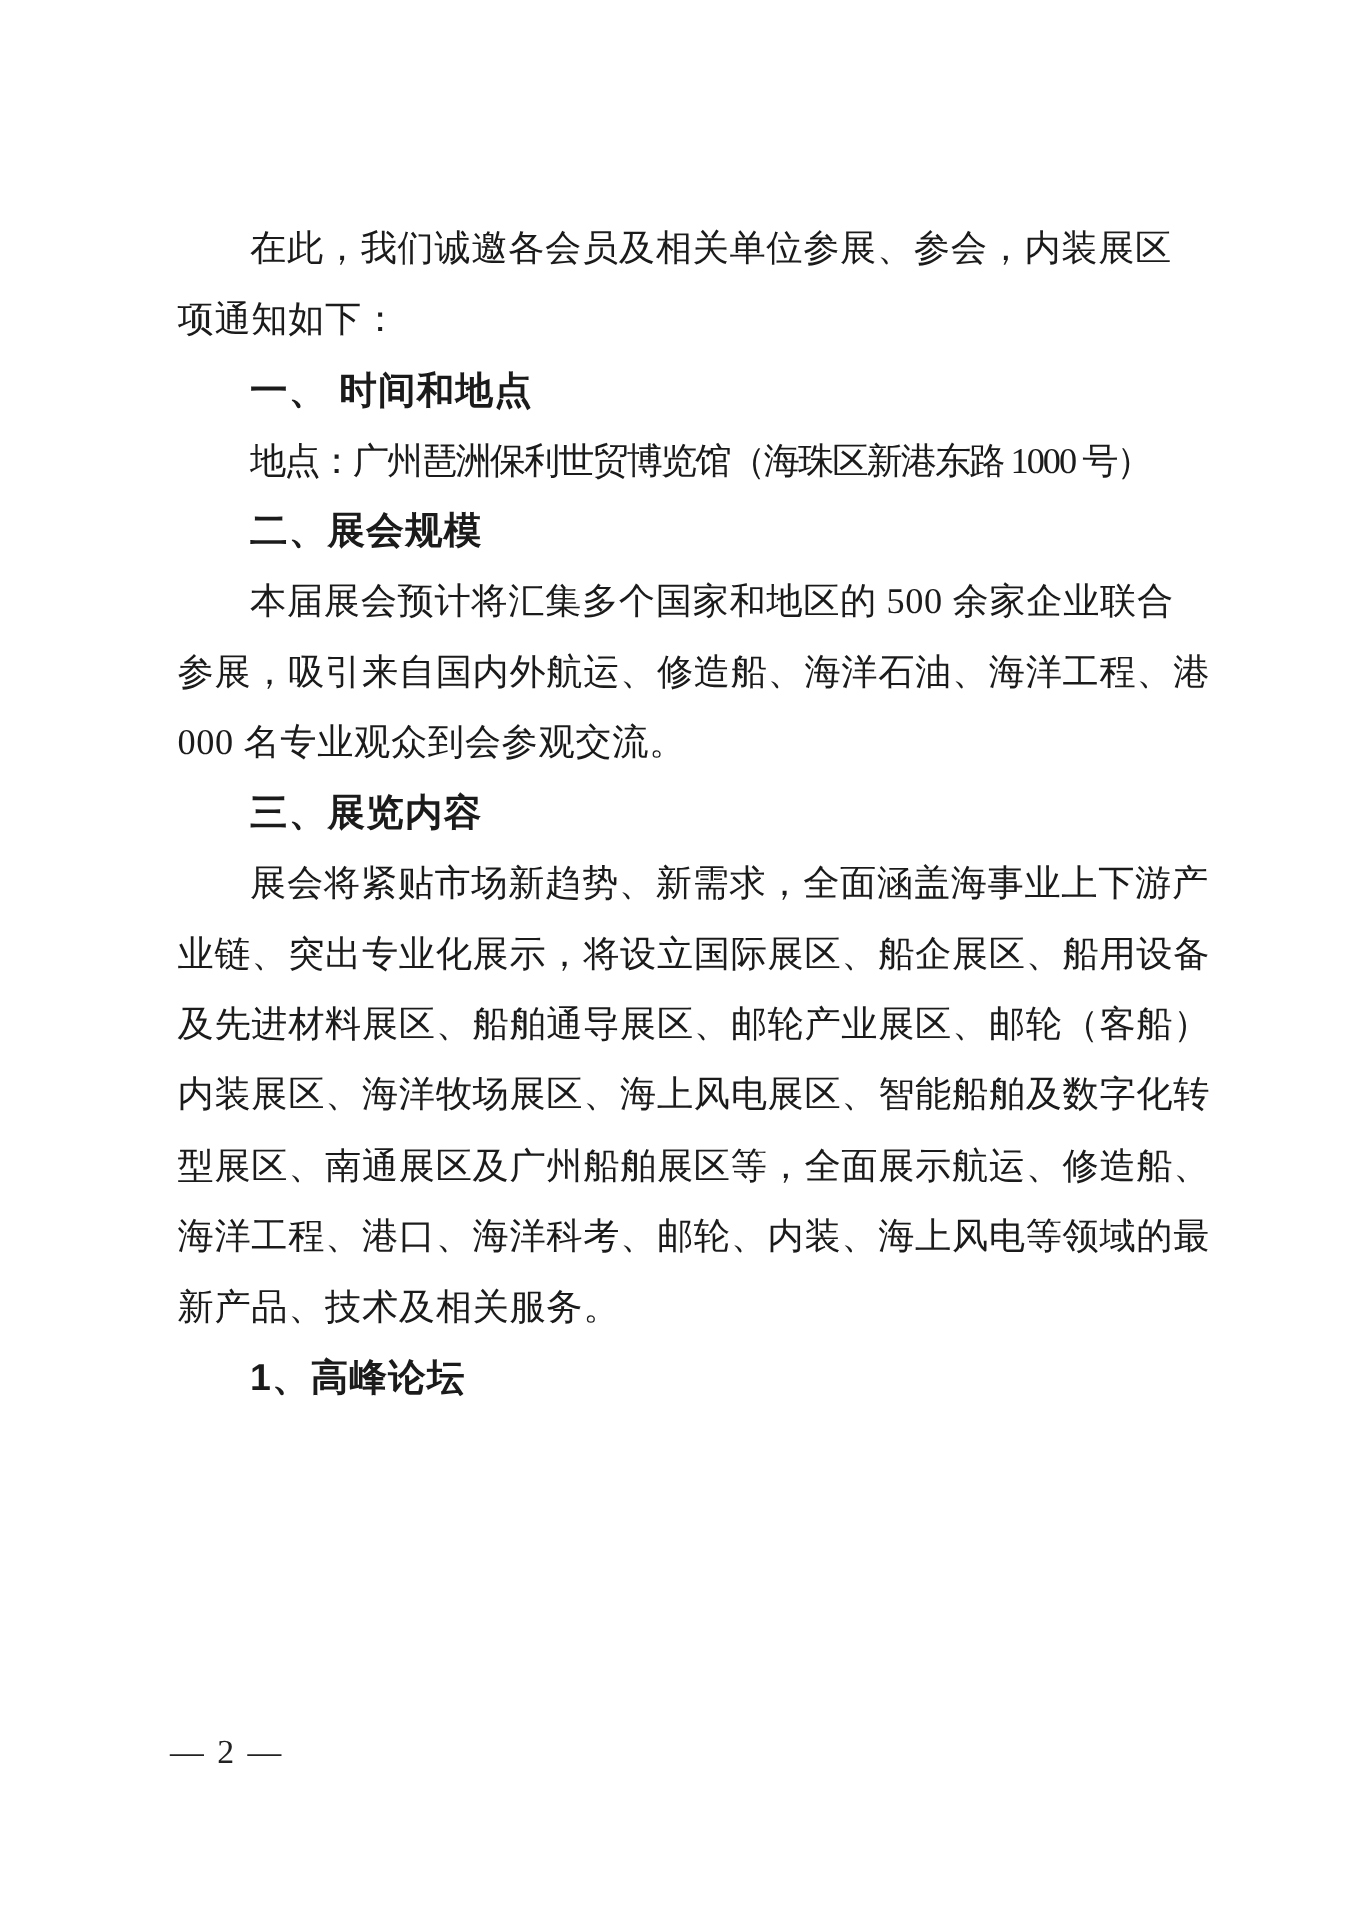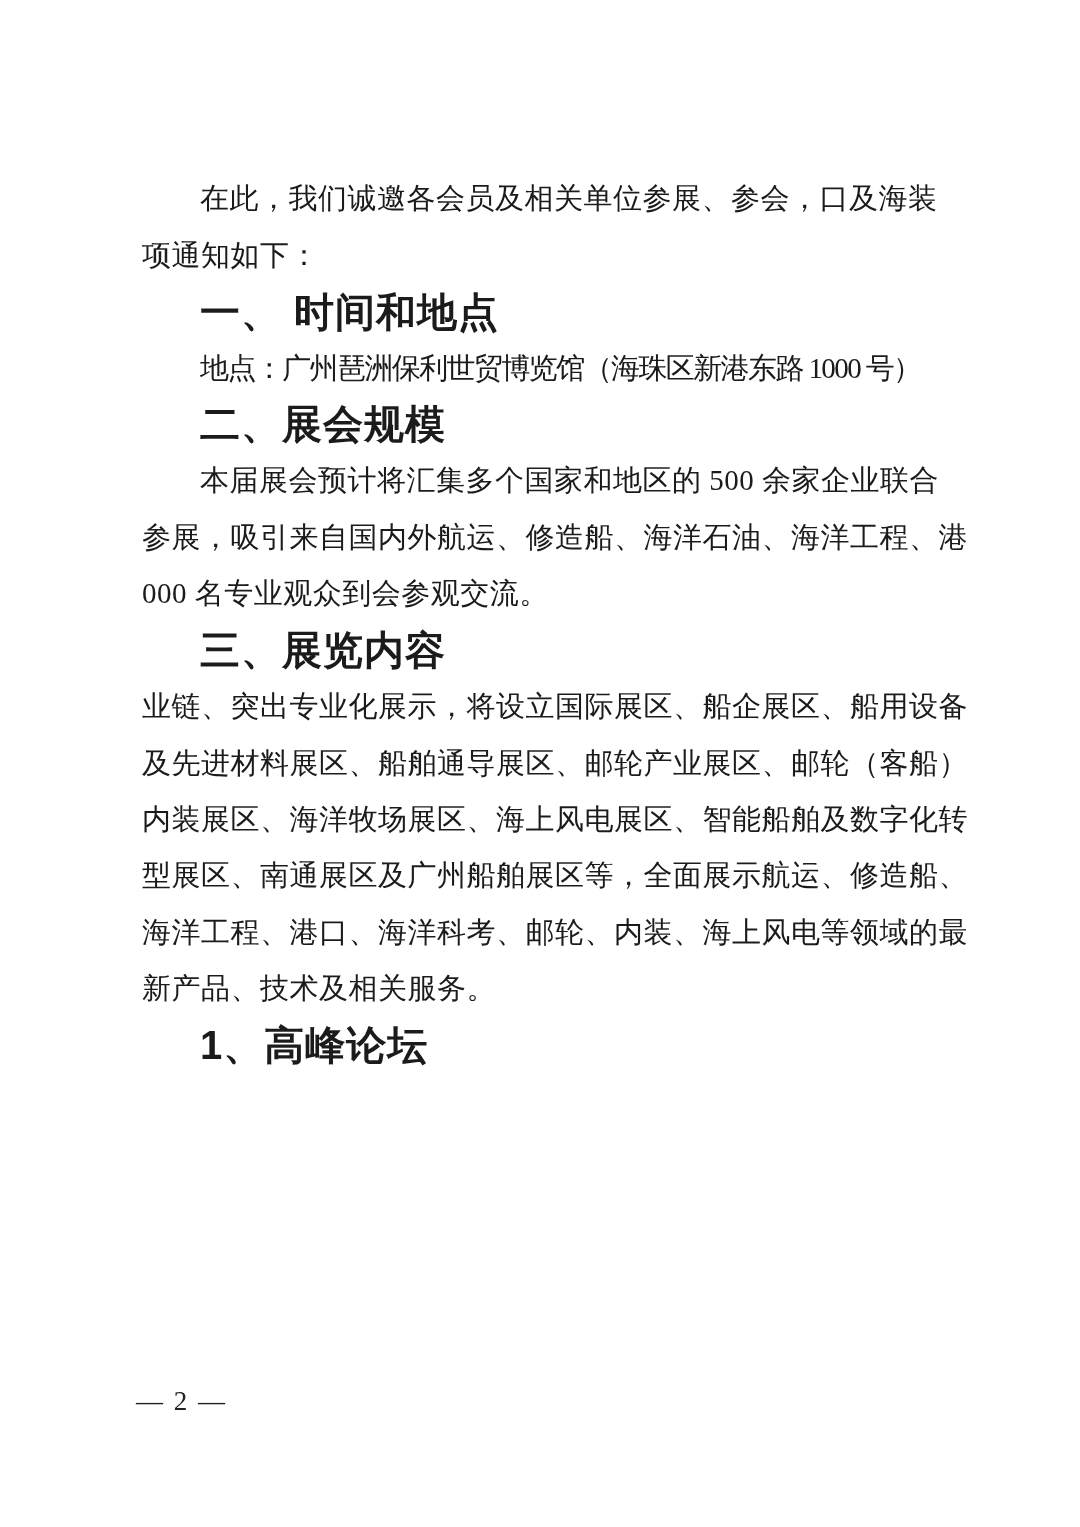--- a/index.html
+++ b/index.html
@@ -30,50 +30,51 @@
     font-size: 29px;
     white-space: nowrap;
     letter-spacing: 0.5px;
   }
   .line.indent {
     padding-left: 58px;
   }
   .line.bold {
     font-family: "Liberation Sans", "DejaVu Sans", sans-serif;
     font-weight: 700;
-    font-size: 40px;
+    font-size: 30px;
     letter-spacing: 1px;
   }
   .line.tight {
     letter-spacing: -1.6px;
     text-align: center;
   }
   .footer {
     position: absolute;
     left: 136px;
     top: 1386px;
     font-size: 27px;
     letter-spacing: 2px;
     color: #222222;
   }
 </style>
 </head>
 <body>
 
 <div class="page">
   <div class="doc-body">
-      <div class="line indent">在此，我们诚邀各会员及相关单位参展、参会，口及海装</div>
+      <div class="line indent">在此，我们诚邀各会员及相关单位参展、参会，内装展区</div>
       <div class="line">项通知如下：</div>
       <div class="line indent bold">一、 时间和地点</div>
       <div class="line indent tight">地点：广州琶洲保利世贸博览馆（海珠区新港东路 1000 号）</div>
       <div class="line indent bold">二、展会规模</div>
       <div class="line indent">本届展会预计将汇集多个国家和地区的 500 余家企业联合</div>
       <div class="line">参展，吸引来自国内外航运、修造船、海洋石油、海洋工程、港</div>
       <div class="line">000 名专业观众到会参观交流。</div>
       <div class="line indent bold">三、展览内容</div>
+      <div class="line indent">展会将紧贴市场新趋势、新需求，全面涵盖海事业上下游产</div>
       <div class="line">业链、突出专业化展示，将设立国际展区、船企展区、船用设备</div>
       <div class="line">及先进材料展区、船舶通导展区、邮轮产业展区、邮轮（客船）</div>
       <div class="line">内装展区、海洋牧场展区、海上风电展区、智能船舶及数字化转</div>
       <div class="line">型展区、南通展区及广州船舶展区等，全面展示航运、修造船、</div>
       <div class="line">海洋工程、港口、海洋科考、邮轮、内装、海上风电等领域的最</div>
       <div class="line">新产品、技术及相关服务。</div>
       <div class="line indent bold">1、高峰论坛</div>
     </div>
   <div class="footer">— 2 —</div>
 </div>

